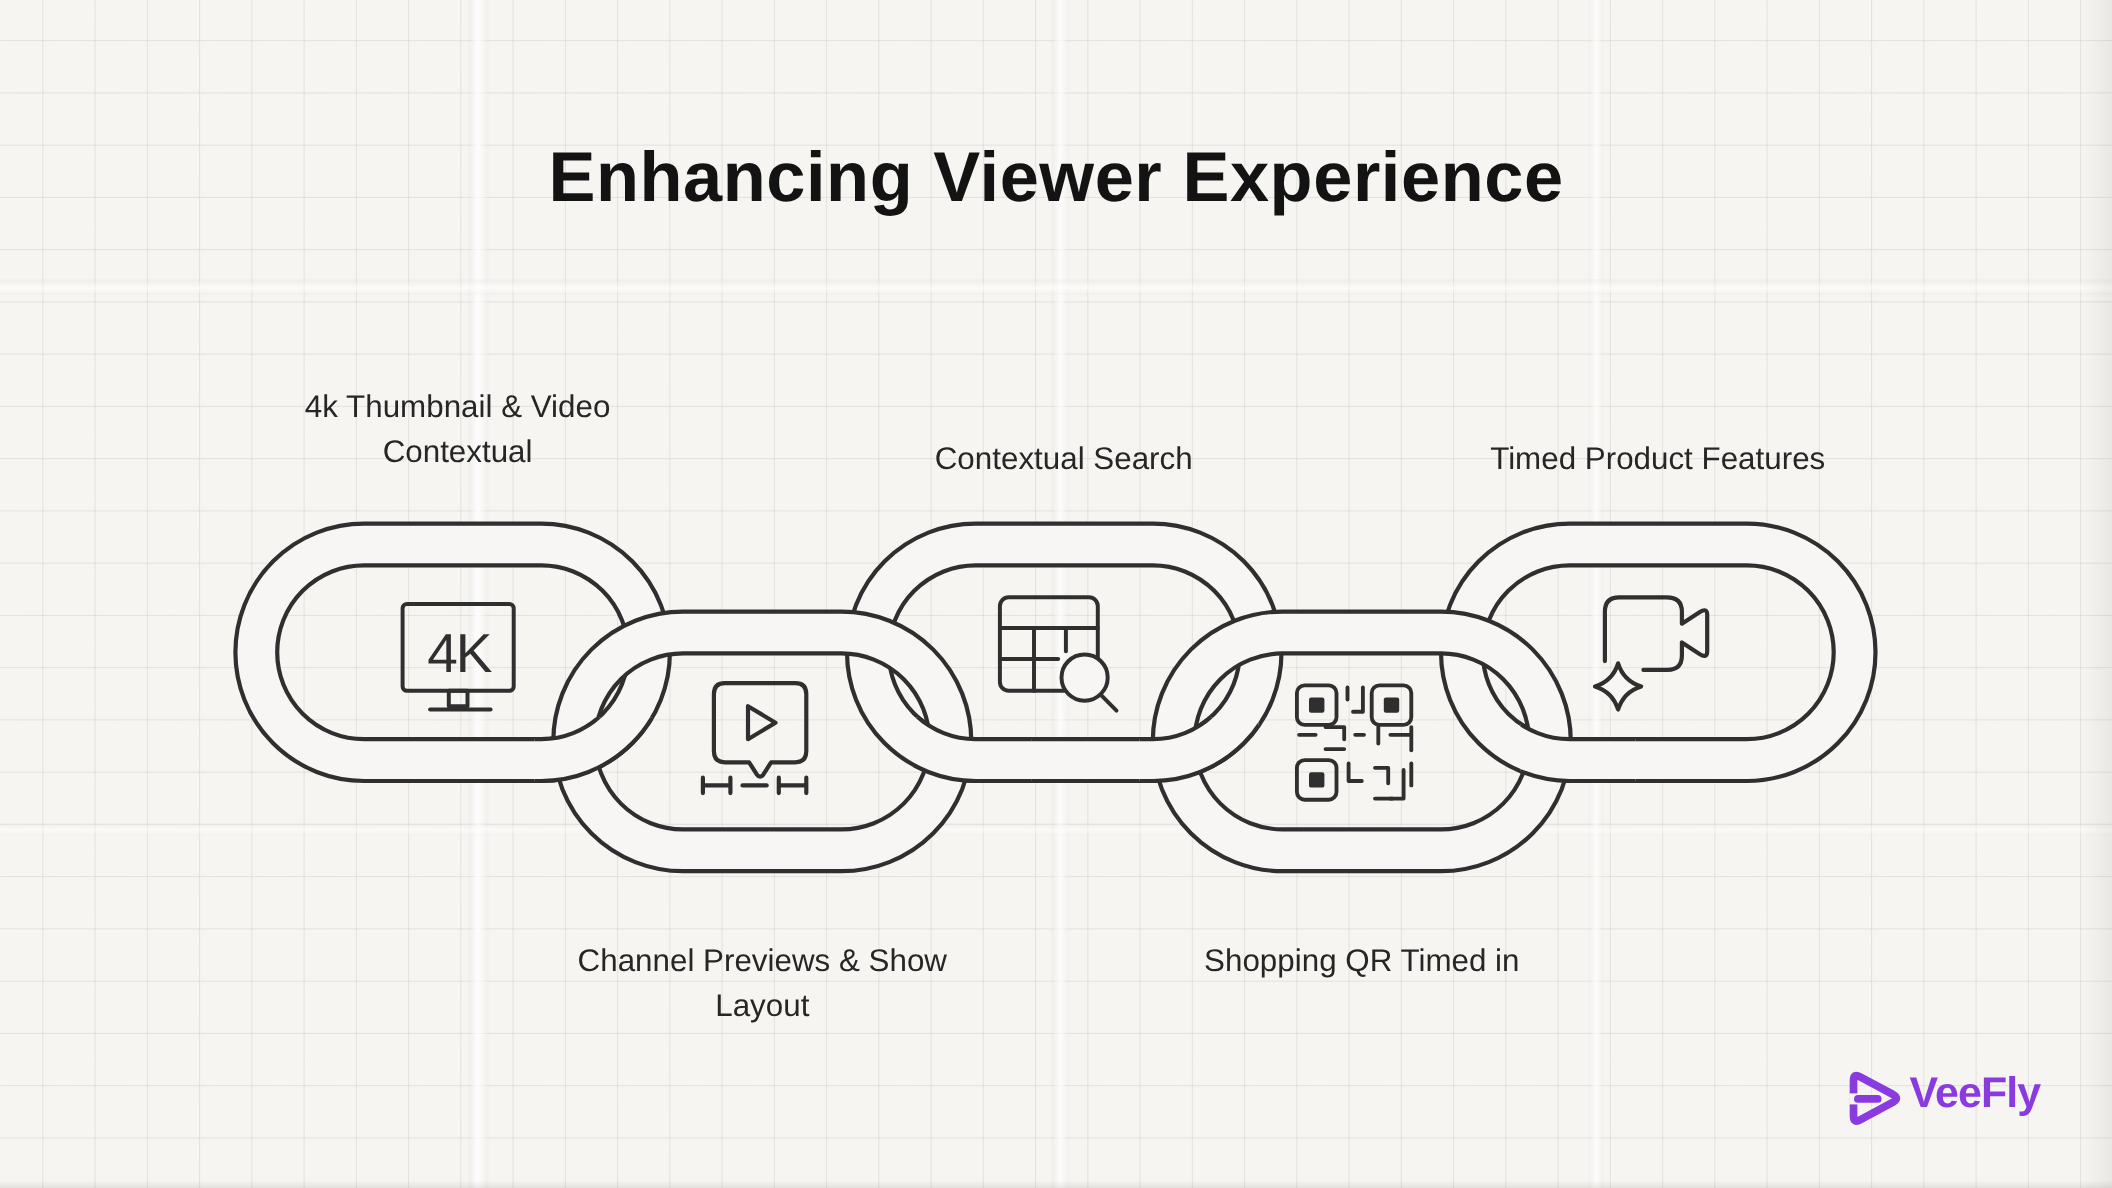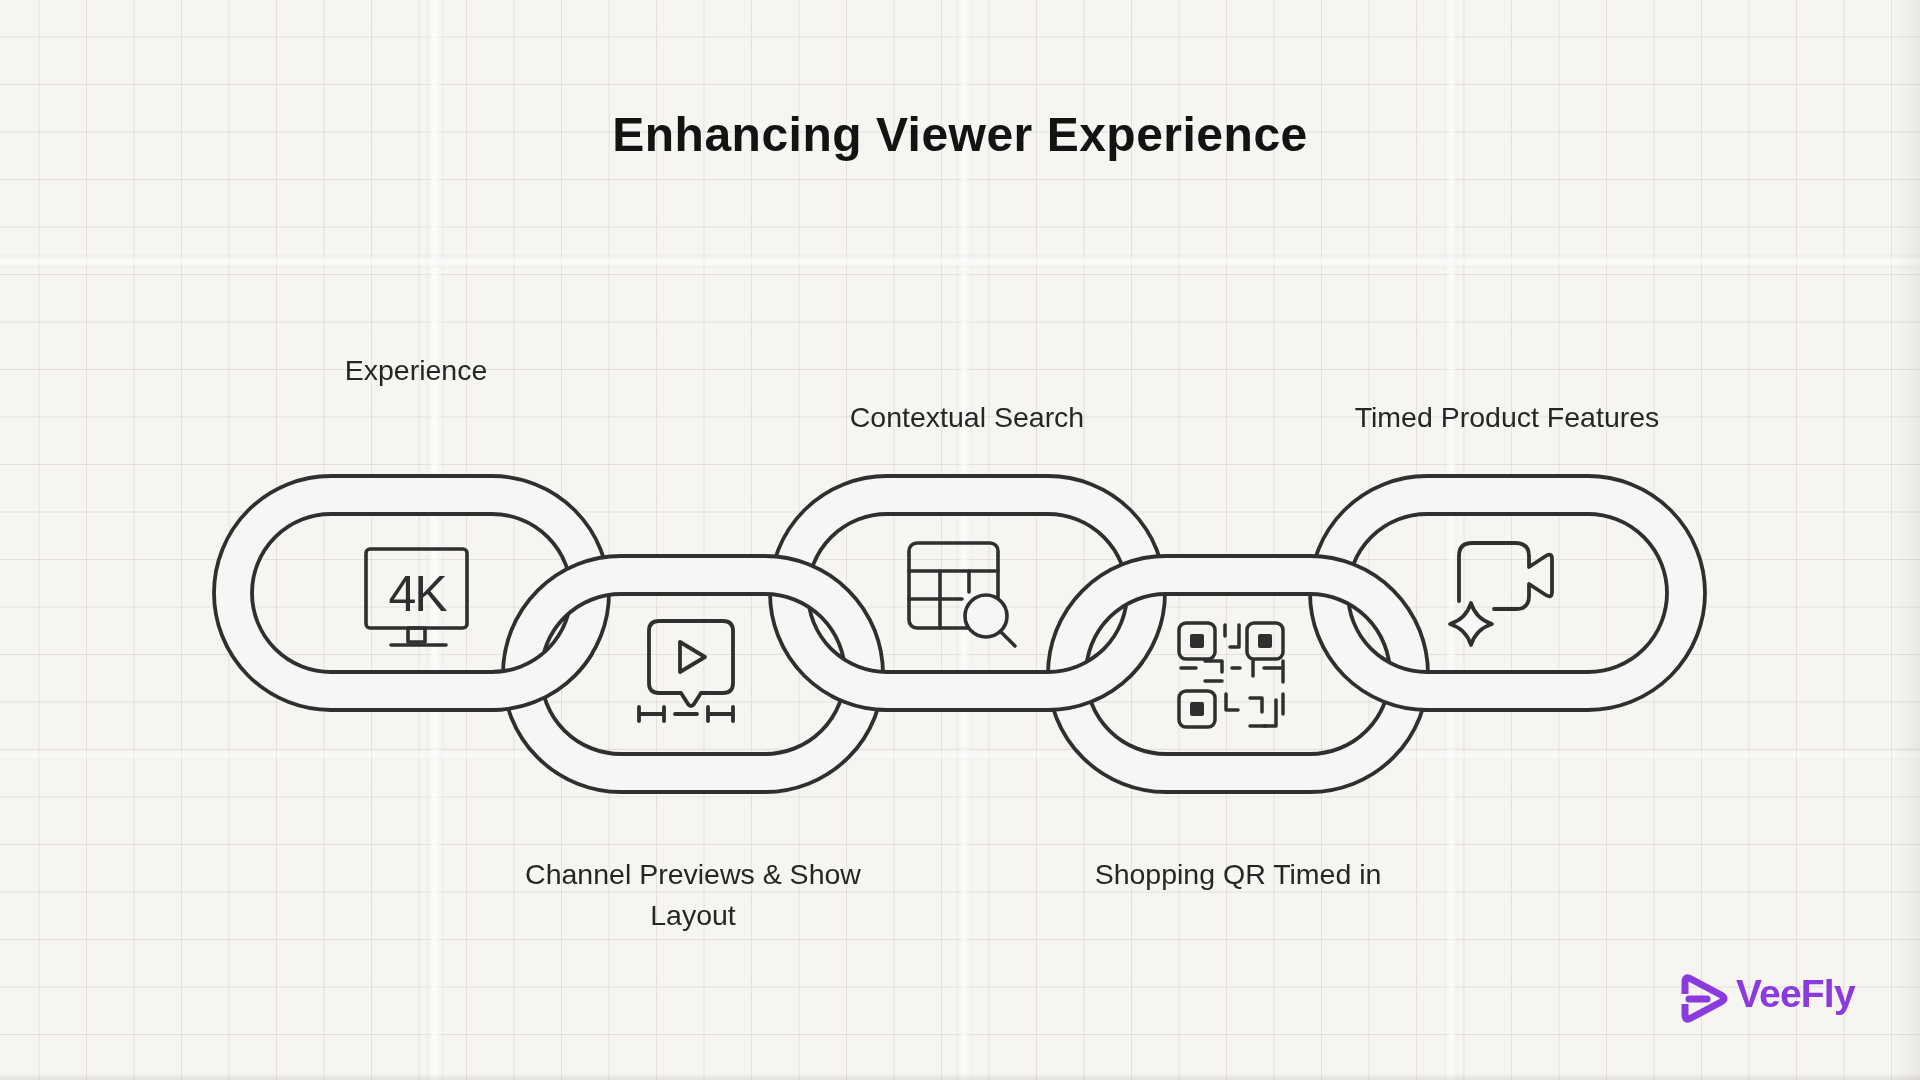--- a/index.html
+++ b/index.html
@@ -17,22 +17,22 @@
   .crease.v{top:0;height:1080px;}
   .crease.h{left:0;width:1920px;}
   .cv1{left:426px;width:18px;background:linear-gradient(90deg,rgba(110,104,96,0.05),rgba(255,255,255,0.85) 45%,rgba(110,104,96,0.04));}
   .cv2{left:956px;width:16px;background:linear-gradient(90deg,rgba(110,104,96,0.05),rgba(255,255,255,0.75) 50%,rgba(110,104,96,0.03));}
   .cv3{left:1444px;width:14px;background:linear-gradient(90deg,rgba(110,104,96,0.04),rgba(255,255,255,0.7) 50%,rgba(110,104,96,0.03));}
   .ch1{top:254px;height:14px;background:linear-gradient(180deg,rgba(110,104,96,0.05),rgba(255,255,255,0.6) 55%,rgba(110,104,96,0.03));}
   .ch2{top:748px;height:12px;background:linear-gradient(180deg,rgba(110,104,96,0.04),rgba(255,255,255,0.5) 55%,rgba(110,104,96,0.02));}
   .edge-r{right:0;width:28px;top:0;height:1080px;background:linear-gradient(270deg,rgba(60,56,50,0.07),rgba(60,56,50,0));}
   .edge-b{bottom:0;height:7px;left:0;width:1920px;background:linear-gradient(0deg,rgba(60,56,50,0.10),rgba(60,56,50,0));}
   .title{
-    position:absolute;left:0;right:0;top:107px;text-align:center;
-    font-size:48px;font-weight:700;color:#131313;letter-spacing:0.5px;
+    position:absolute;left:0;right:0;top:124px;text-align:center;
+    font-size:64px;font-weight:700;color:#131313;letter-spacing:0.5px;
   }
   .label{
     position:absolute;text-align:center;font-size:28.5px;line-height:41px;color:#262626;
   }
   .label1{left:191px;top:350px;width:450px;}
   .label2{left:468px;top:854px;width:450px;}
   .label3{left:742px;top:397px;width:450px;}
   .label4{left:1013px;top:854px;width:450px;}
   .label5{left:1282px;top:397px;width:450px;}
   .chain-svg{position:absolute;left:0;top:0;}
@@ -48,21 +48,22 @@
   <div class="crease v cv2"></div>
   <div class="crease v cv3"></div>
   <div class="crease h ch1"></div>
   <div class="crease h ch2"></div>
   <div class="crease edge-r"></div>
   <div class="crease edge-b"></div>
 
   <div class="title">Enhancing Viewer Experience</div>
 
   <div class="label label1">
-    <div>Experience</div>
+    <div>4k Thumbnail &amp; Video</div>
+    <div>Contextual</div>
   </div>
   <div class="label label3">
     <div>Contextual Search</div>
   </div>
   <div class="label label2">
     <div>Channel Previews &amp; Show</div>
     <div>Layout</div>
   </div>
   <div class="label label4">
     <div>Shopping QR Timed in</div>

